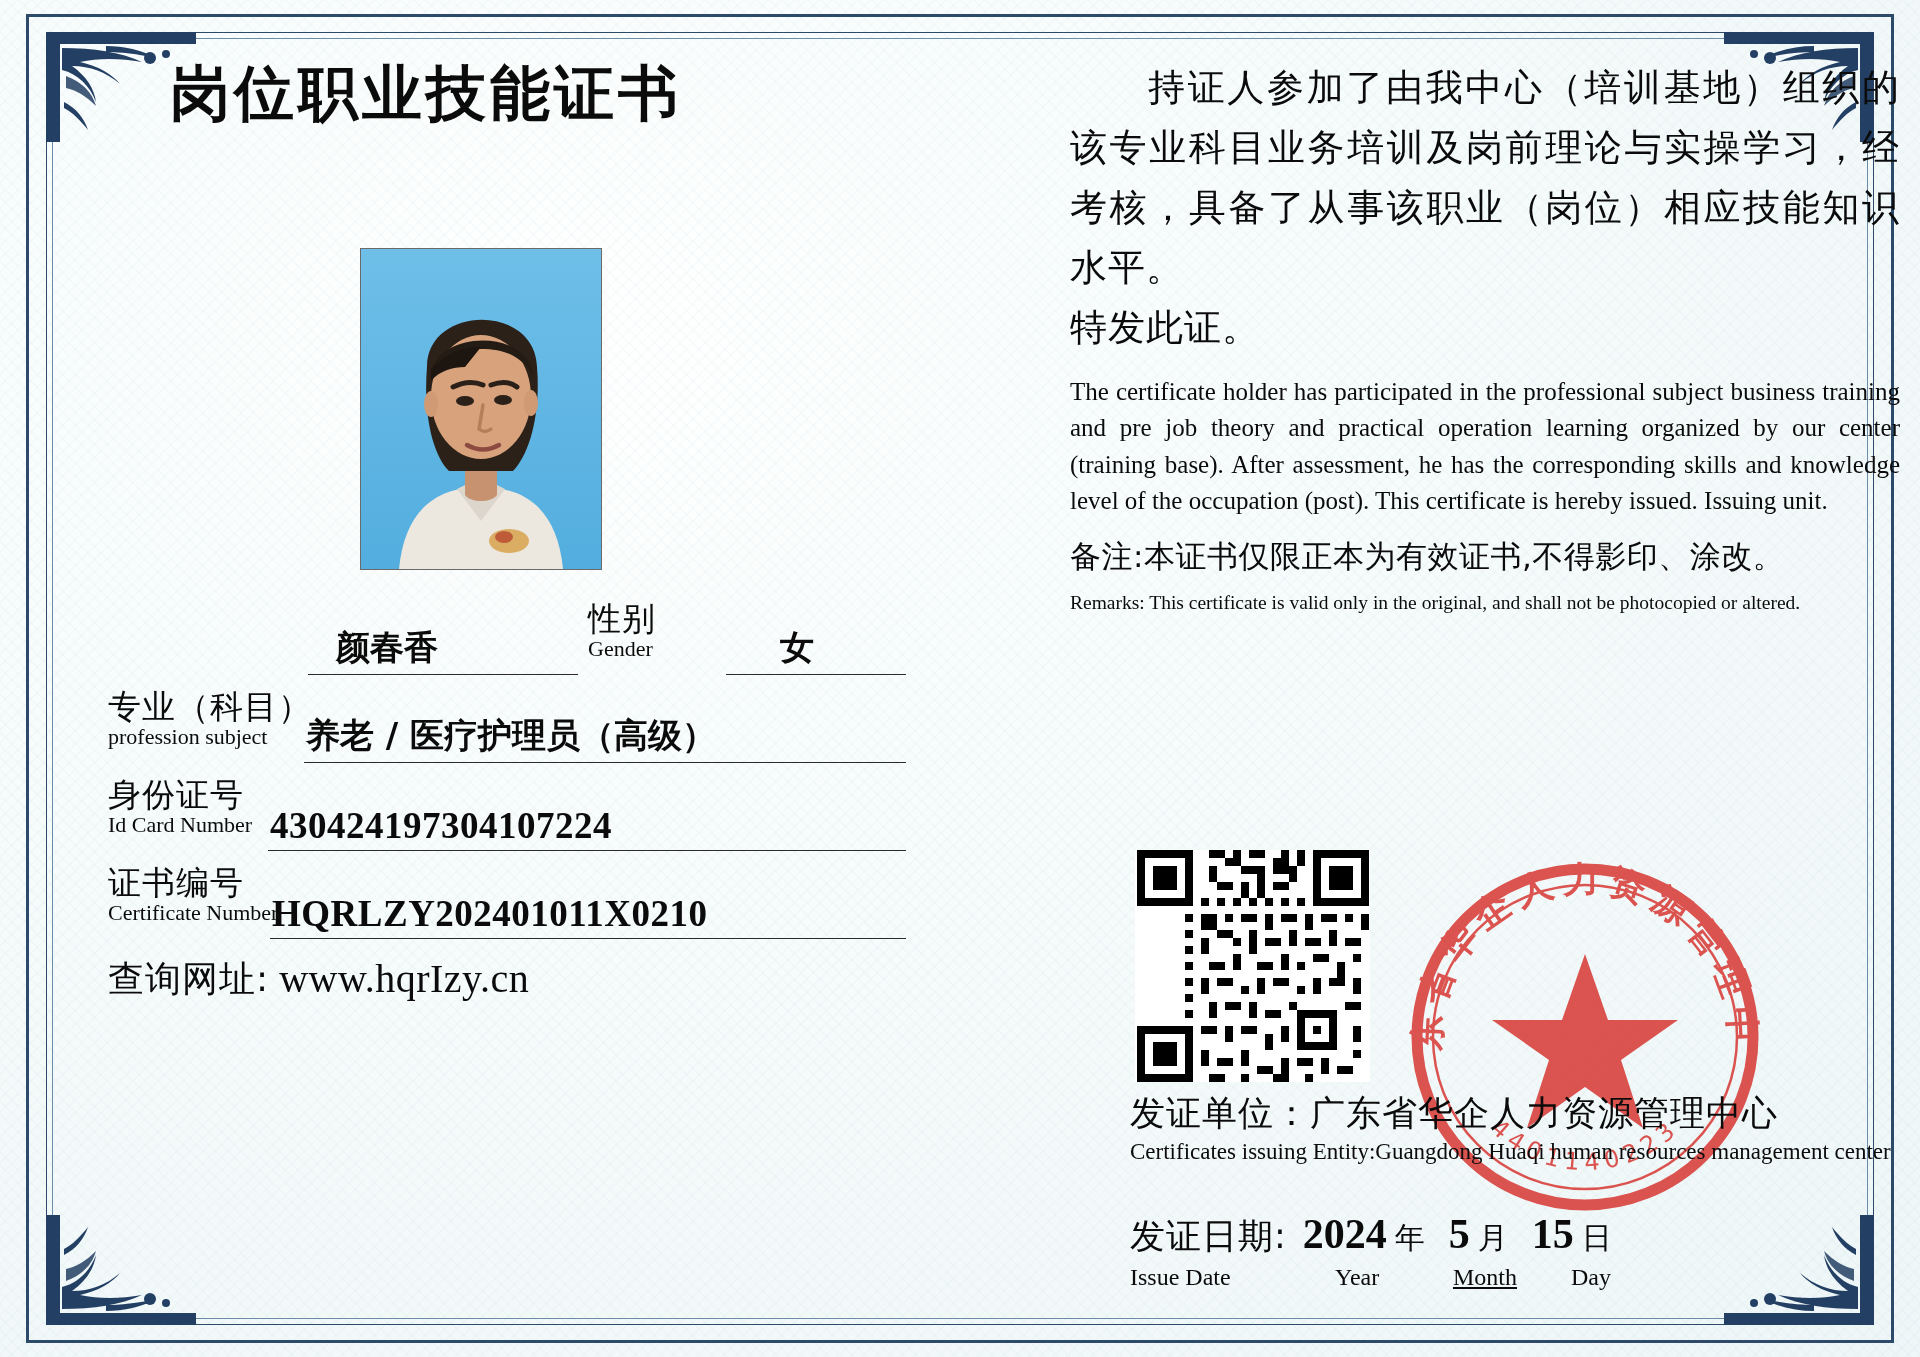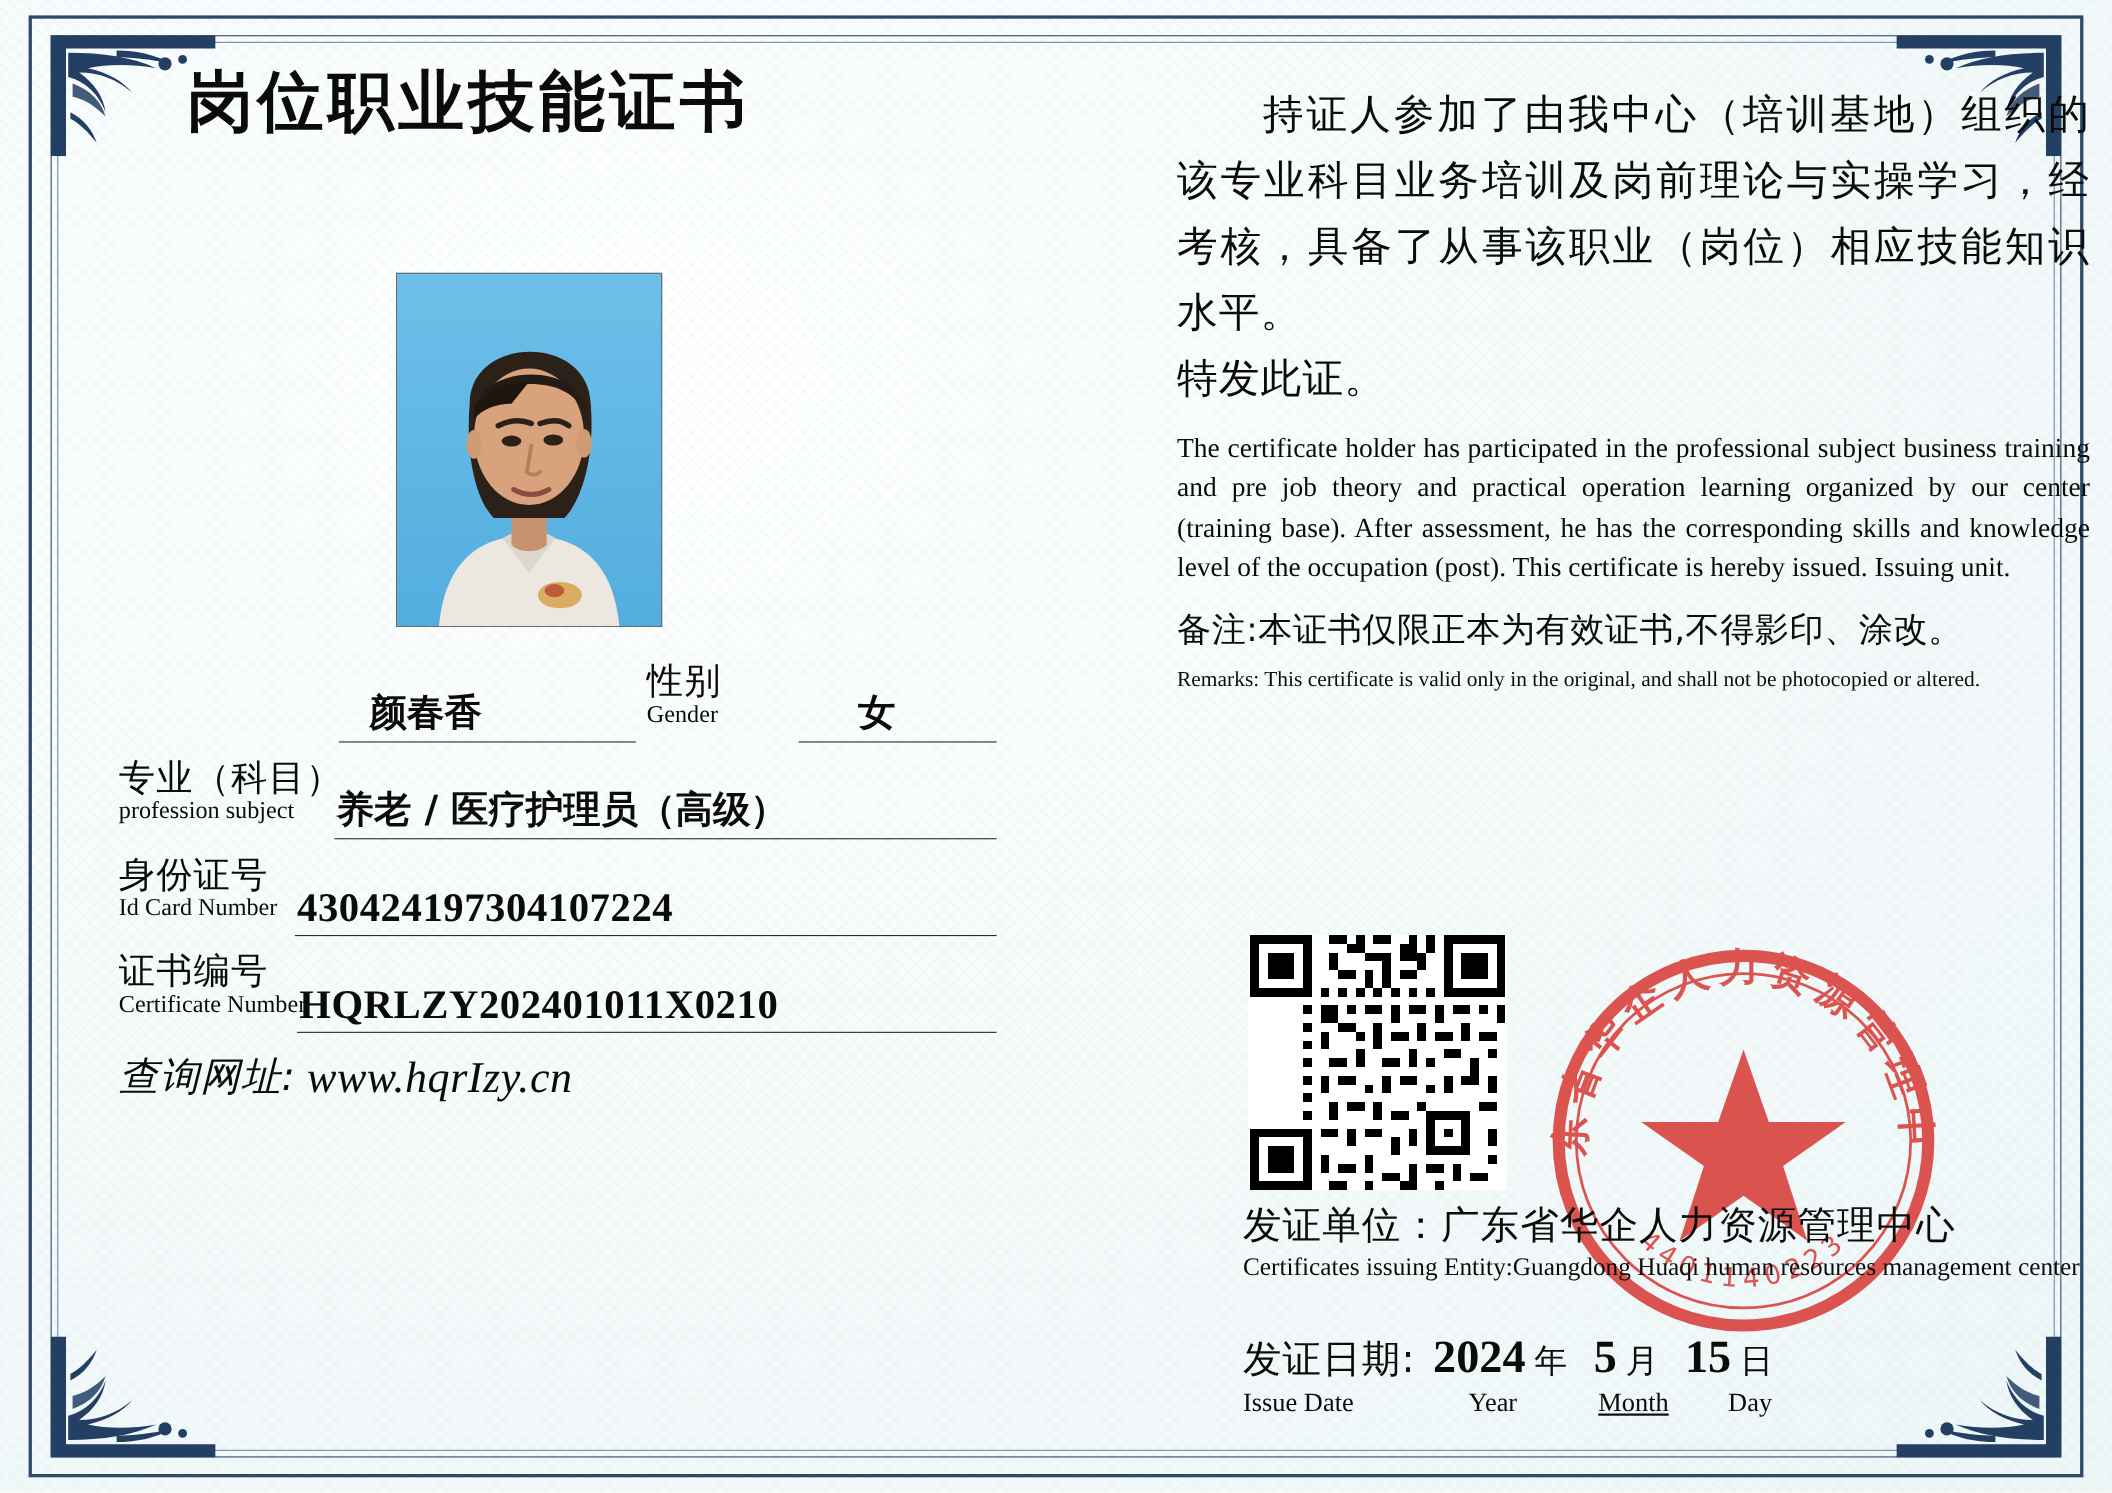--- a/index.html
+++ b/index.html
@@ -158,42 +158,41 @@
     bottom: 8px;
     border-bottom: 1.6px solid #2b2b2b;
   }
 
   #url-row {
     position: absolute;
     left: 38px;
     top: 905px;
     width: 760px;
     display: flex;
-    align-items: center;
+    align-items: flex-start;
     gap: 10px;
-    font-style: italic;
   }
   #url-label {
     font-family: "DejaVu Sans", sans-serif;
     font-size: 36px;
     color: #0b0b0b;
     letter-spacing: 1px;
   }
   #url-value {
     font-family: "Liberation Serif", serif;
     font-size: 40px;
     color: #0b0b0b;
     letter-spacing: 0.5px;
   }
 
   
   #right-col {
     position: absolute;
     left: 1000px;
-    top: 24px;
+    top: 8px;
     width: 830px;
   }
   #stmt-cn {
     font-family: "DejaVu Sans", sans-serif;
     font-size: 37px;
     color: #0b0b0b;
     line-height: 1.62;
     letter-spacing: 1px;
     text-align: justify;
   }

